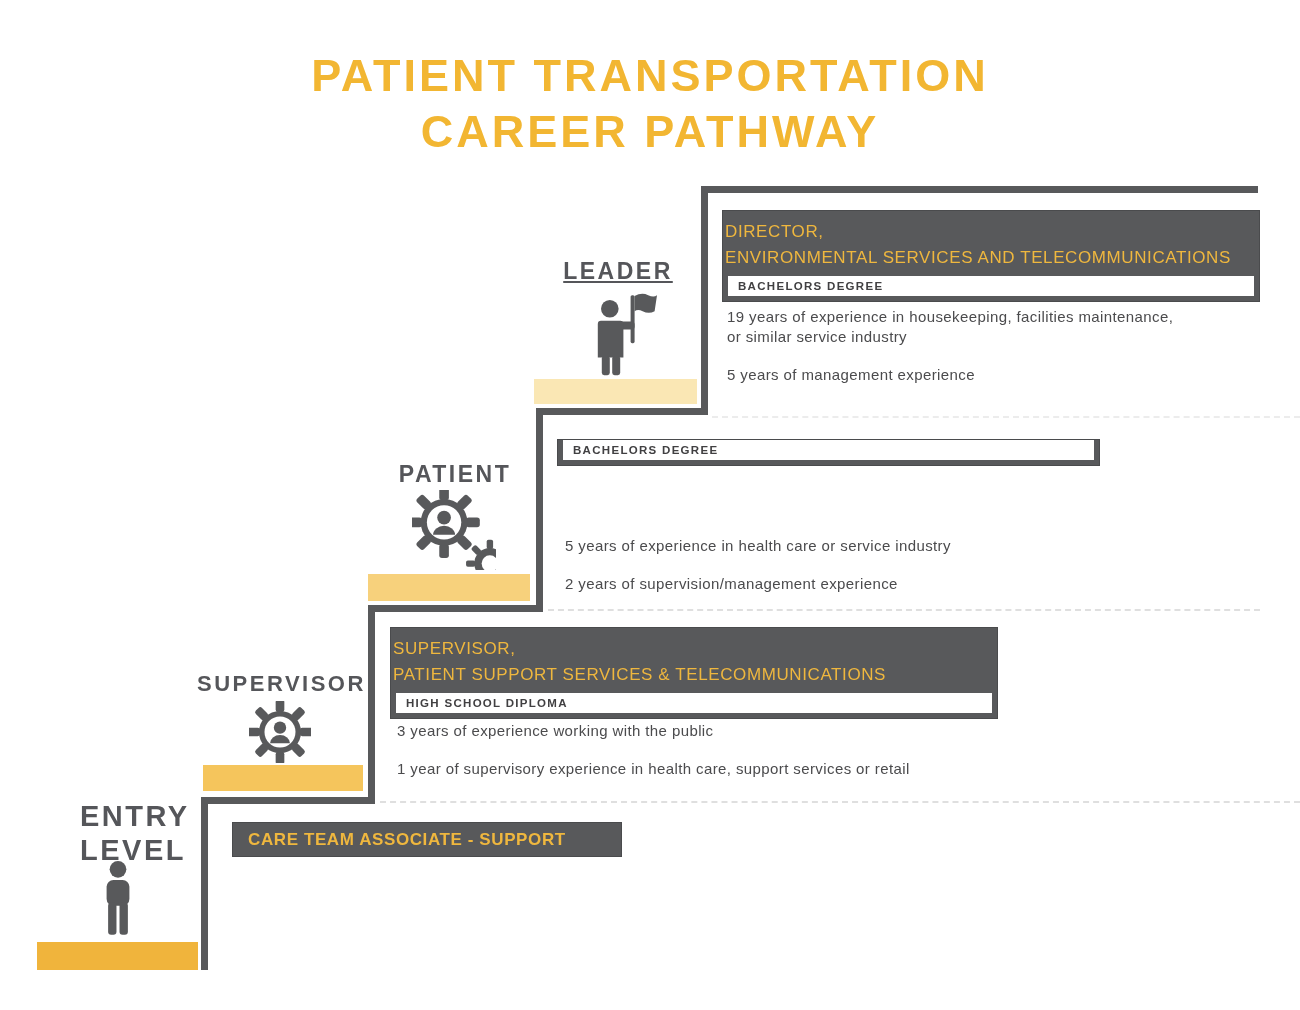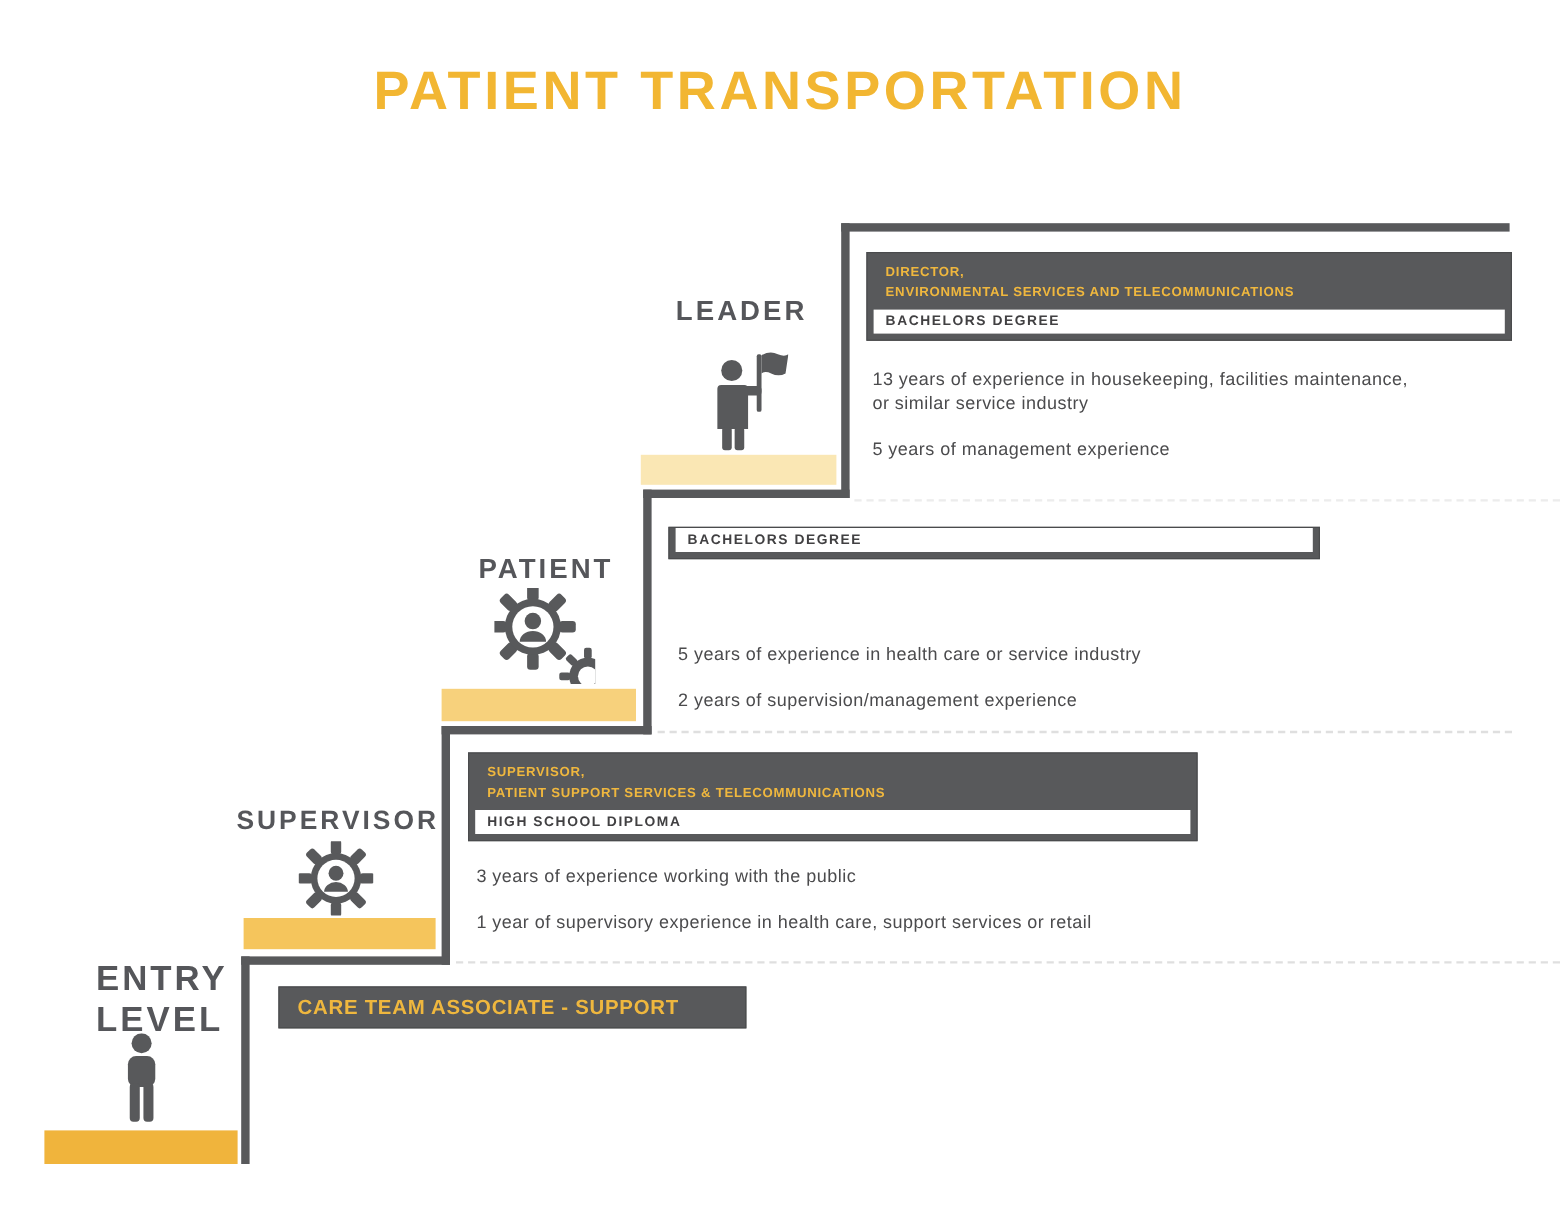--- a/index.html
+++ b/index.html
@@ -23,22 +23,22 @@
     color:#55565A; font-weight:bold; font-size:23px; letter-spacing:2.5px;
     text-align:center; white-space:nowrap;
   }
   .entry-label {
     color:#55565A; font-weight:bold; font-size:29px; letter-spacing:2.5px;
     line-height:1.18; text-align:left;
   }
 
   .banner { background:#58595B; border:1px solid #4A4B4D; box-sizing:border-box; }
   .banner-title {
-    color:#EFB73E; font-weight:bold; font-size:11px; letter-spacing:0.6px;
-    line-height:1.5; padding:8px 10px 6px 15px; white-space:nowrap;
+    color:#EFB73E; font-weight:normal; font-size:17px; letter-spacing:0.6px;
+    line-height:1.5; padding:8px 10px 6px 2px; white-space:nowrap;
   }
   .degree-bar {
     background:#ffffff; margin:0 5px 5px 5px; padding:4px 0 4px 10px;
     font-size:11.5px; font-weight:bold; letter-spacing:1.3px; color:#414042;
   }
   .single-banner-title {
     color:#EFB73E; font-weight:bold; font-size:17px; letter-spacing:0.6px;
     padding:7px 10px 6px 15px; white-space:nowrap;
   }
 
@@ -51,20 +51,21 @@
 
   .icon svg { display:block; }
 </style>
 </head>
 <body>
 
 <div class="stage">
 
   <div class="abs main-title">
     <div>PATIENT TRANSPORTATION</div>
+    <div>CAREER PATHWAY</div>
   </div>
 
   <div class="abs step-line" style="left:701px; top:186px; width:557px; height:7px;"></div>
   <div class="abs step-line" style="left:701px; top:186px; width:7px; height:229px;"></div>
 
   <div class="abs step-line" style="left:536px; top:408px; width:172px; height:7px;"></div>
   <div class="abs step-line" style="left:536px; top:408px; width:7px; height:204px;"></div>
 
   <div class="abs step-line" style="left:368px; top:605px; width:175px; height:7px;"></div>
   <div class="abs step-line" style="left:368px; top:605px; width:7px; height:199px;"></div>
@@ -74,21 +75,21 @@
 
   <div class="abs dashed-light" style="left:712px; top:416px; width:588px;"></div>
   <div class="abs dashed" style="left:548px; top:609px; width:712px;"></div>
   <div class="abs dashed" style="left:380px; top:801px; width:920px;"></div>
 
   <div class="abs platform" style="left: 534px; top: 379px; width: 163px; height: 25px; background: rgb(250, 231, 180);"></div>
   <div class="abs platform" style="left: 368px; top: 574px; width: 162px; height: 27px; background: rgb(247, 209, 124);"></div>
   <div class="abs platform" style="left: 203px; top: 765px; width: 160px; height: 26px; background: rgb(245, 197, 92);"></div>
   <div class="abs platform" style="left: 37px; top: 942px; width: 161px; height: 28px; background: rgb(240, 180, 60);"></div>
 
-  <div class="abs level-label" style="left:538px; top:246px; width:160px;">LEADER</div>
+  <div class="abs level-label" style="left:538px; top:258px; width:160px;text-decoration:underline;">LEADER</div>
   <div class="abs level-label" style="left:375px; top:461px; width:160px;">PATIENT</div>
   <div class="abs level-label" style="left:197px; top:671px; width:166px; font-size:22px;">SUPERVISOR</div>
   <div class="abs entry-label" style="left:80px; top:799px;">
     <div>ENTRY</div>
     <div>LEVEL</div>
   </div>
 
   <div class="abs icon" style="left:585px; top:292px;">
     <svg width="72" height="84" viewBox="0 0 90 105" fill="#58595B" xmlns="http://www.w3.org/2000/svg">
       <rect x="57" y="4" width="5" height="60" rx="2"></rect>
@@ -167,21 +168,21 @@
     </svg>
   </div>
 
   <div class="abs banner" style="left:722px; top:210px; width:538px;">
     <div class="banner-title">
       <div>DIRECTOR,</div>
       <div>ENVIRONMENTAL SERVICES AND TELECOMMUNICATIONS</div>
     </div>
     <div class="degree-bar">BACHELORS DEGREE</div>
   </div>
-  <div class="abs body-line" style="left:727px; top:308px;">13 years of experience in housekeeping, facilities maintenance,</div>
+  <div class="abs body-line" style="left:727px; top:308px;">19 years of experience in housekeeping, facilities maintenance,</div>
   <div class="abs body-line" style="left:727px; top:328px;">or similar service industry</div>
   <div class="abs body-line" style="left:727px; top:366px;">5 years of management experience</div>
 
   <div class="abs banner" style="left:557px; top:439px; width:543px;">
     <div class="degree-bar">BACHELORS DEGREE</div>
   </div>
   <div class="abs body-line" style="left:565px; top:537px;">5 years of experience in health care or service industry</div>
   <div class="abs body-line" style="left:565px; top:575px;">2 years of supervision/management experience</div>
 
   <div class="abs banner" style="left:390px; top:627px; width:608px;">

